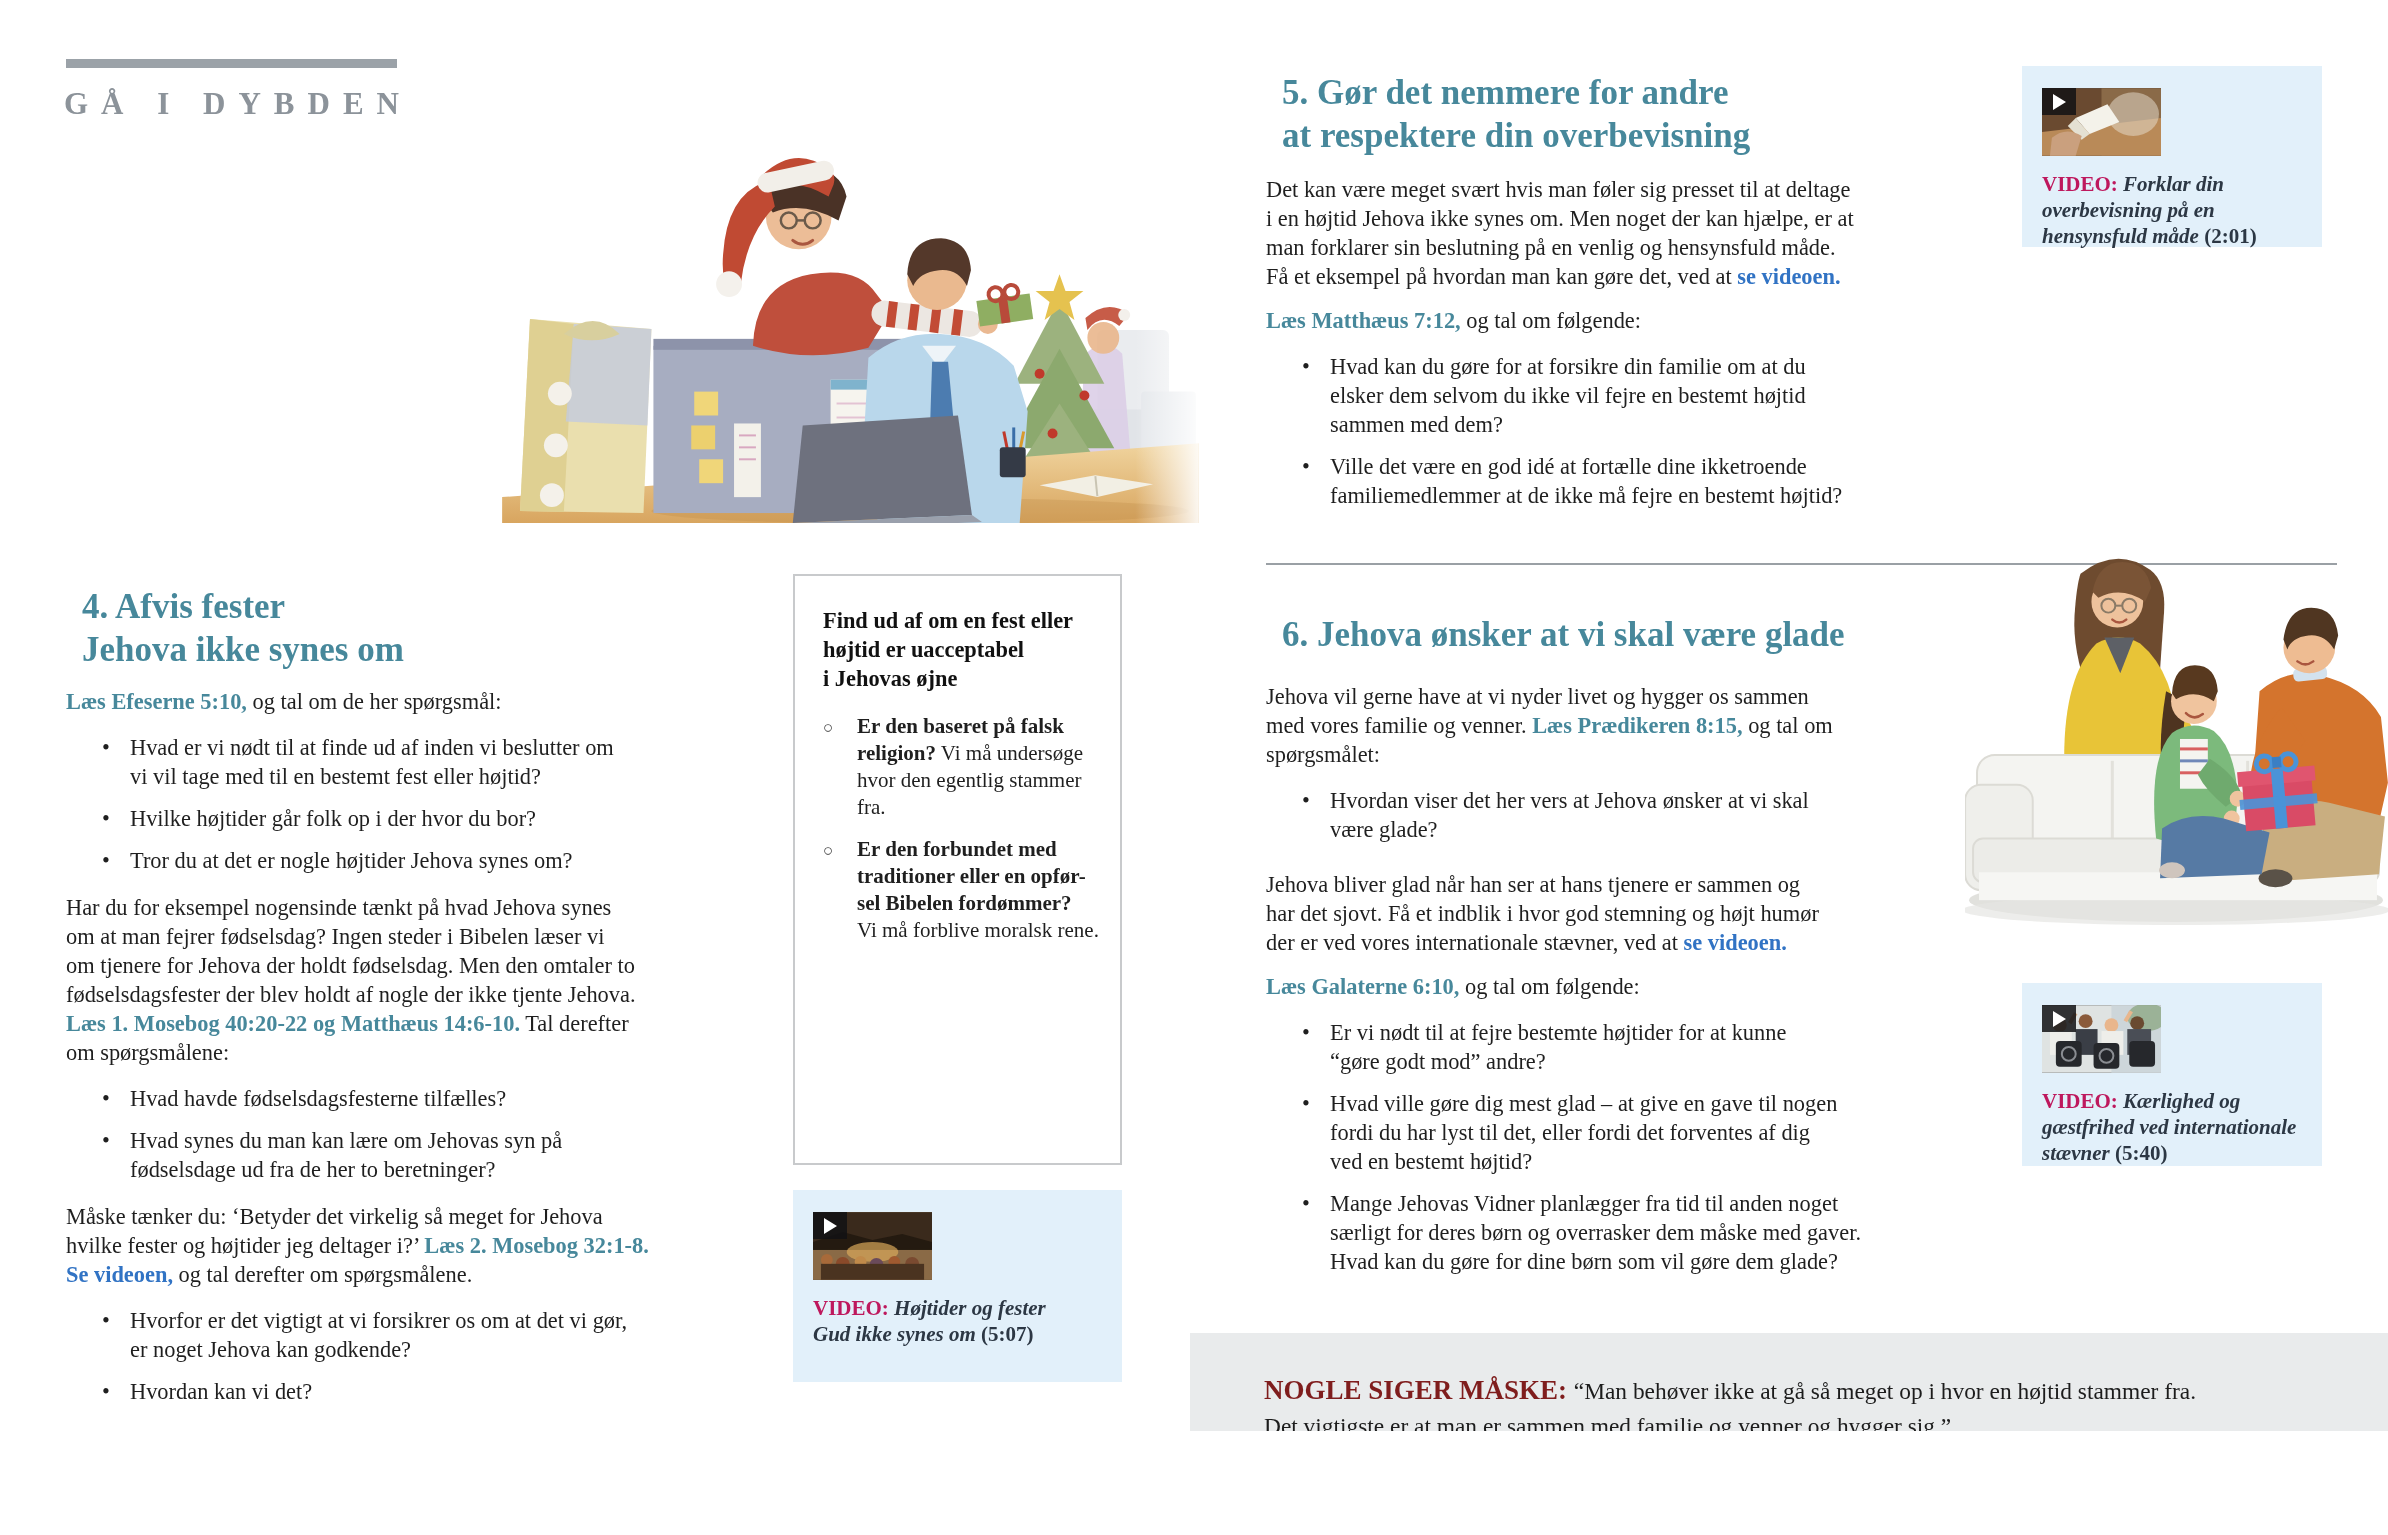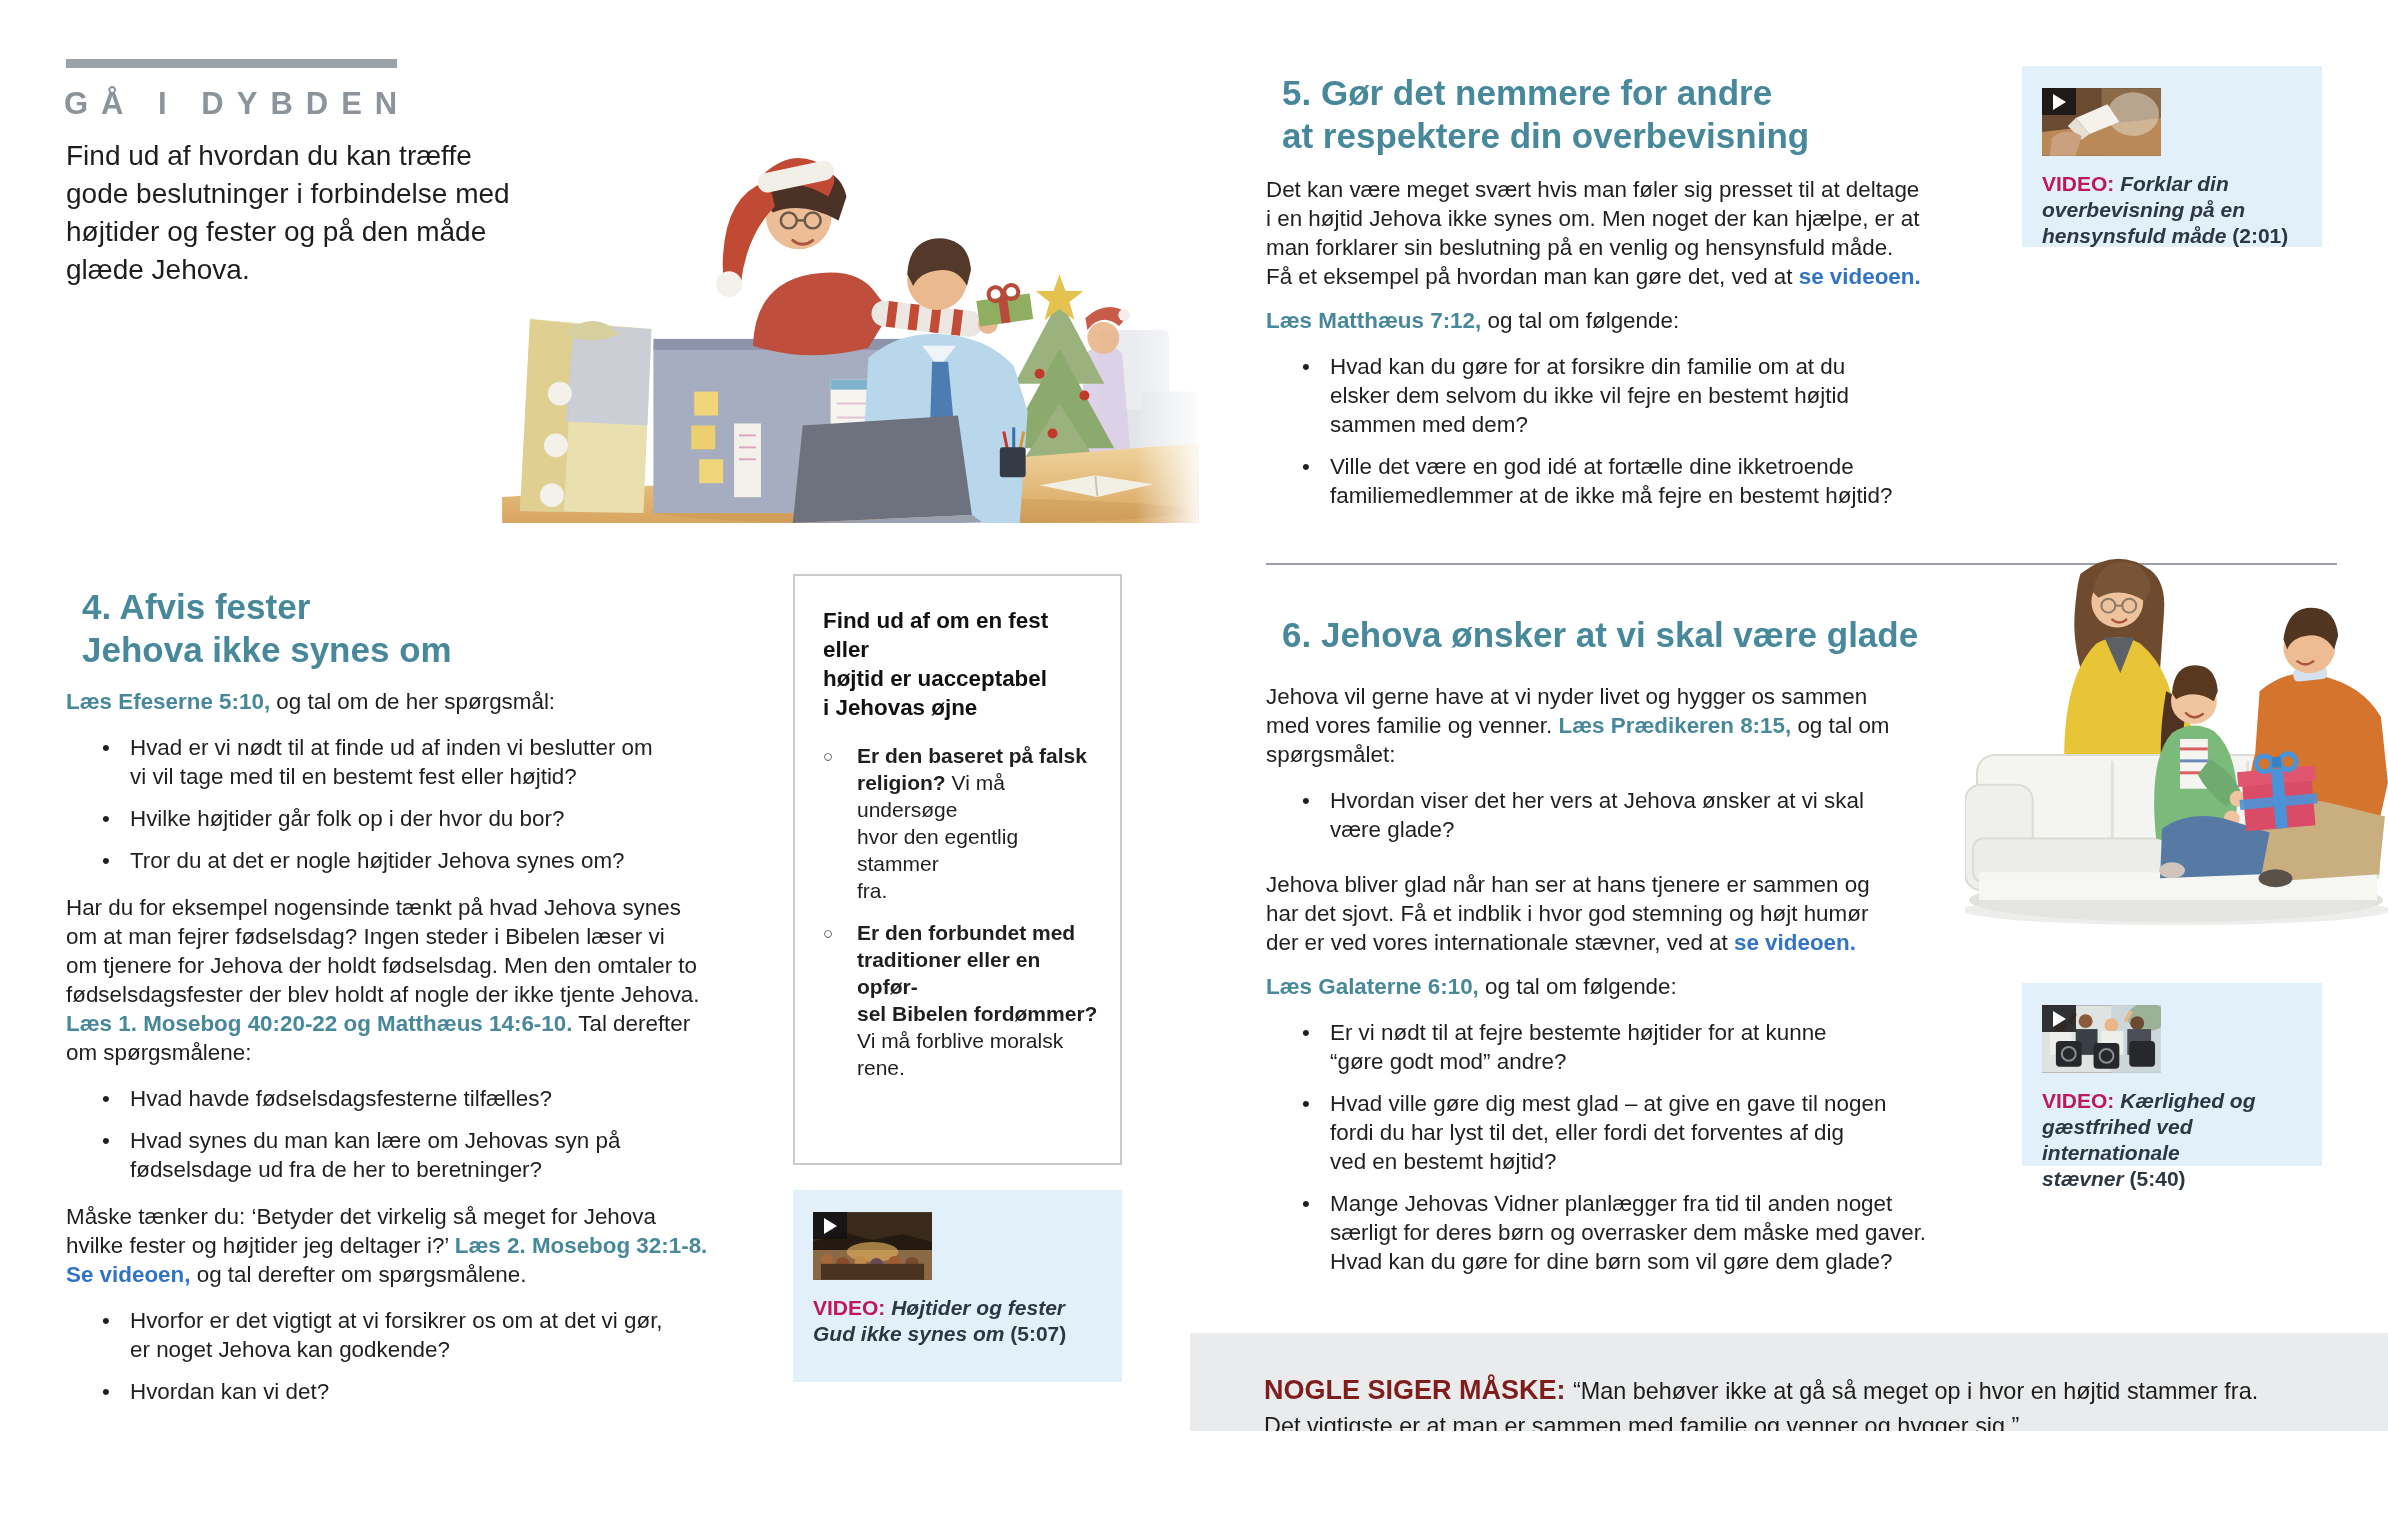--- a/index.html
+++ b/index.html
@@ -1,17 +1,17 @@
 <!DOCTYPE html>
 <html><head>
 <meta charset="utf-8">
 <style>
   html,body{margin:0;padding:0;background:#ffffff;}
   .page{position:relative;width:2388px;height:1431px;background:#fff;overflow:hidden;
-        font-family:Liberation Sans, sans-serif;color:#1f1f1f;}
+        font-family:Liberation Serif, serif;color:#1f1f1f;}
 
   
   .kicker-bar{position:absolute;left:66px;top:59px;width:331px;height:9px;background:#9ba2a8;}
   .kicker{position:absolute;left:64px;top:86px;font-size:31px;font-weight:bold;
           letter-spacing:13px;color:#8c939a;}
 
   .intro{position:absolute;left:66px;top:137px;width:498px;margin:0;
          font-size:28px;line-height:38px;white-space:pre-line;color:#1d1d1d;}
 
   
@@ -75,24 +75,20 @@
   .illus-office{left:502px;top:95px;width:697px;height:428px;}
   .illus-family{left:1965px;top:540px;width:423px;height:388px;z-index:3;}
 </style>
 </head>
 <body>
 
 <div class="page">
 
   <div class="kicker-bar"></div>
   <div class="kicker">GÅ I DYBDEN</div>
-  <p class="intro">Find ud af hvordan du kan træffe
-gode beslutninger i forbindelse med
-højtider og fester og på den måde
-glæde Jehova.</p>
 
   <div class="illus illus-office">
     <svg viewBox="0 0 700 430" xmlns="http://www.w3.org/2000/svg">
       <defs>
         <linearGradient id="deskG" x1="0" y1="0" x2="0" y2="1">
           <stop offset="0" stop-color="#f0d49e"></stop>
             <stop offset="1" stop-color="#d8a55f"></stop>
         </linearGradient>
         <linearGradient id="fadeR" x1="0" y1="0" x2="1" y2="0">
           <stop offset="0" stop-color="#ffffff" stop-opacity="0"></stop>

